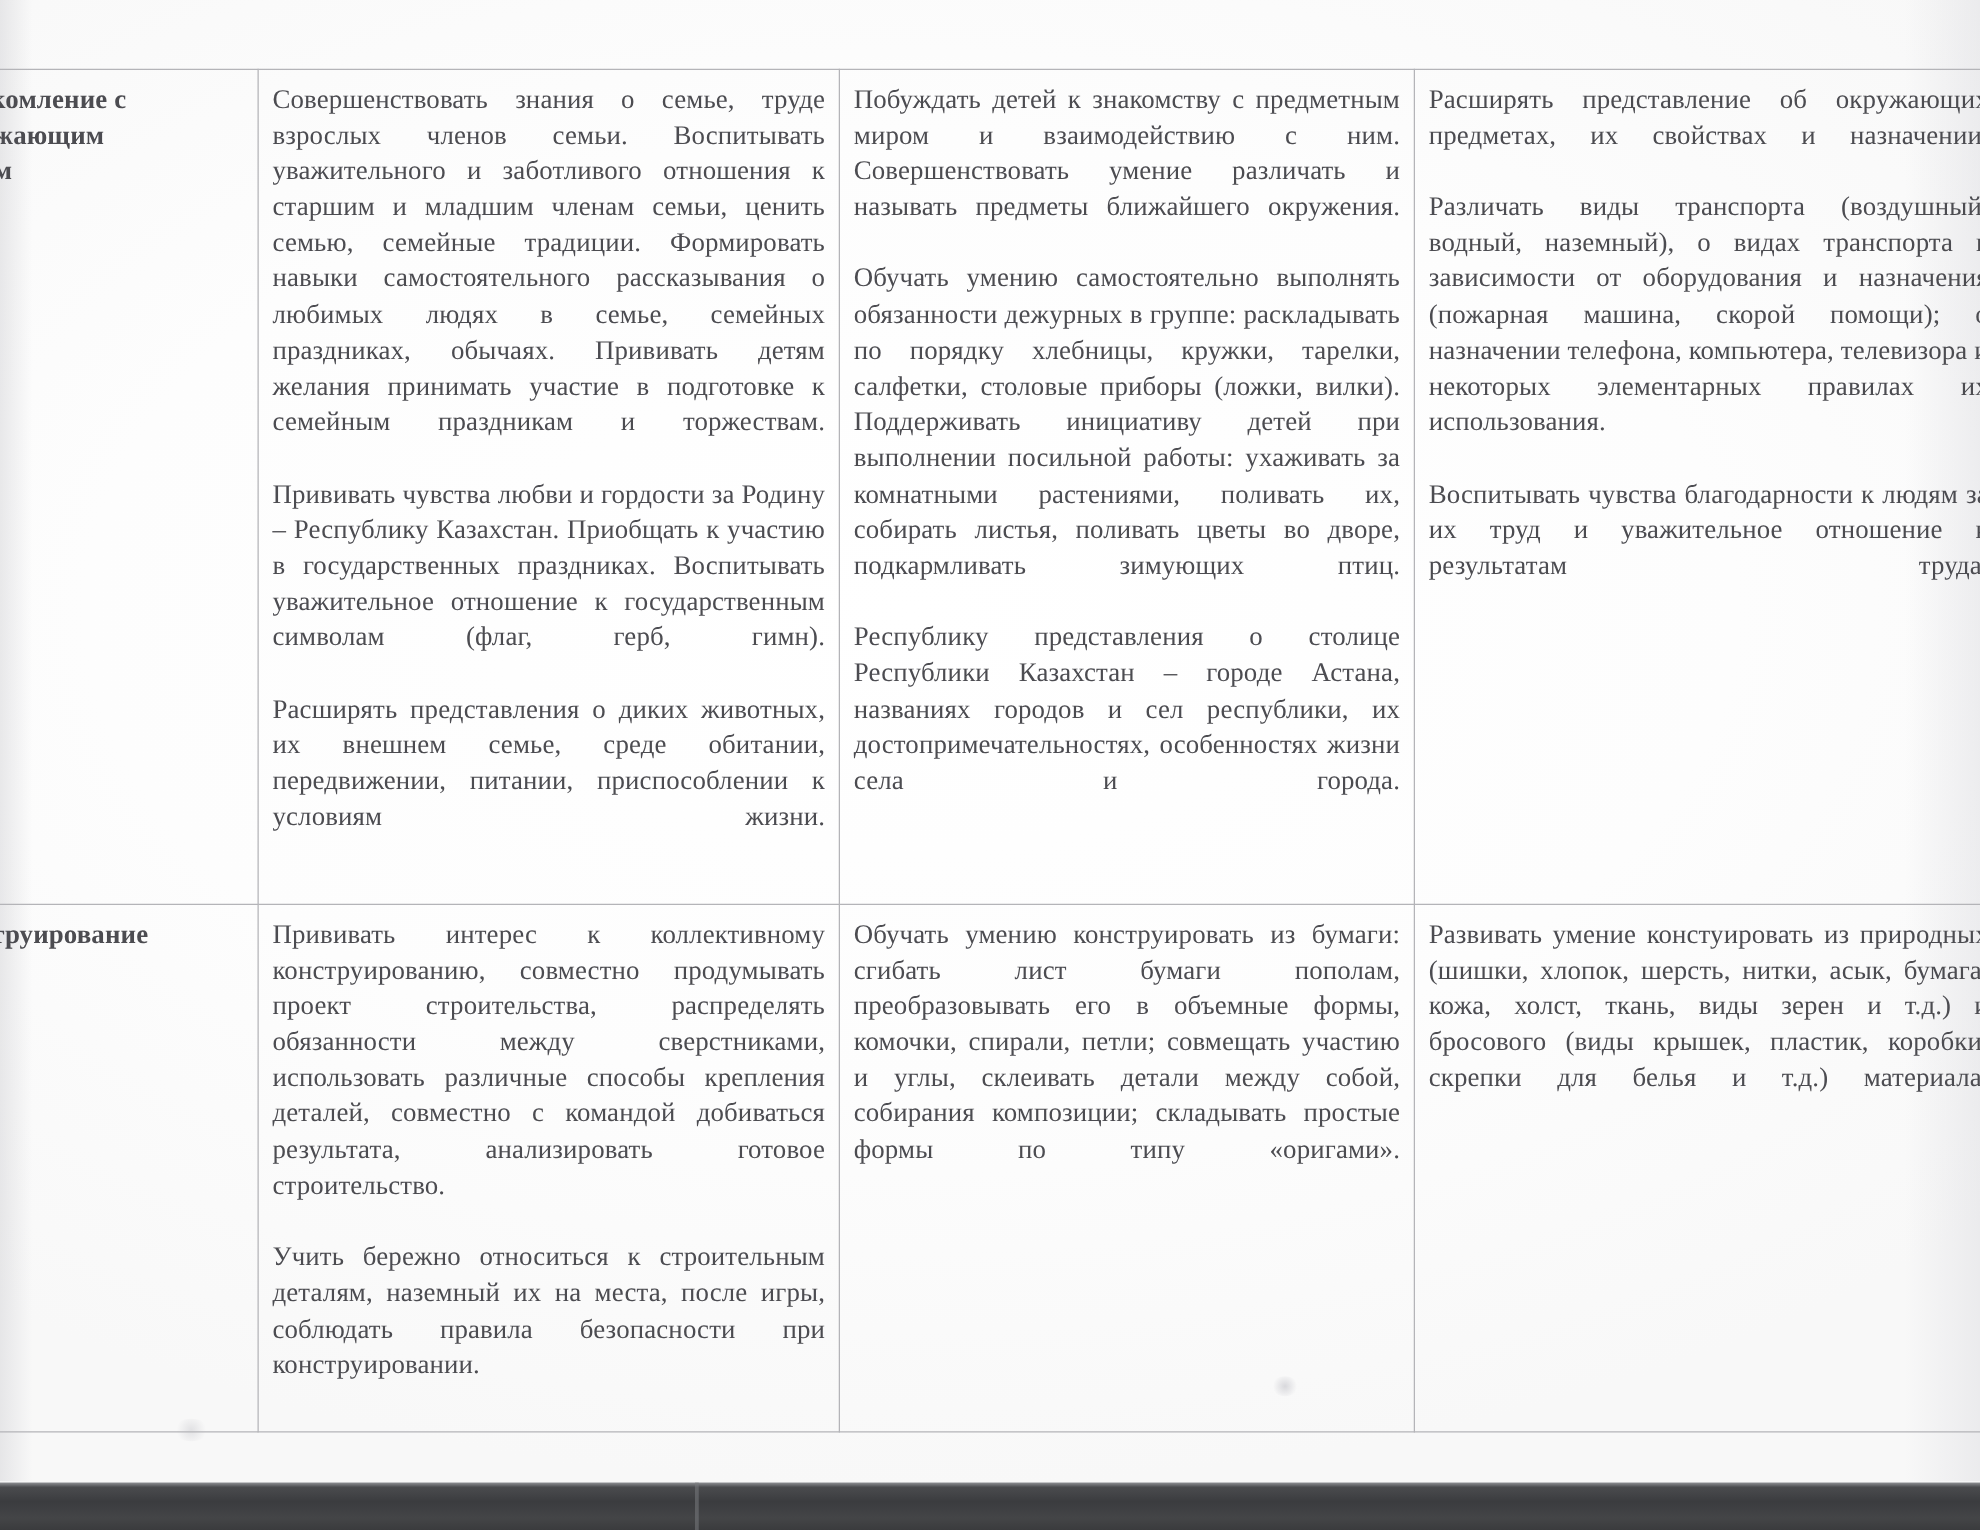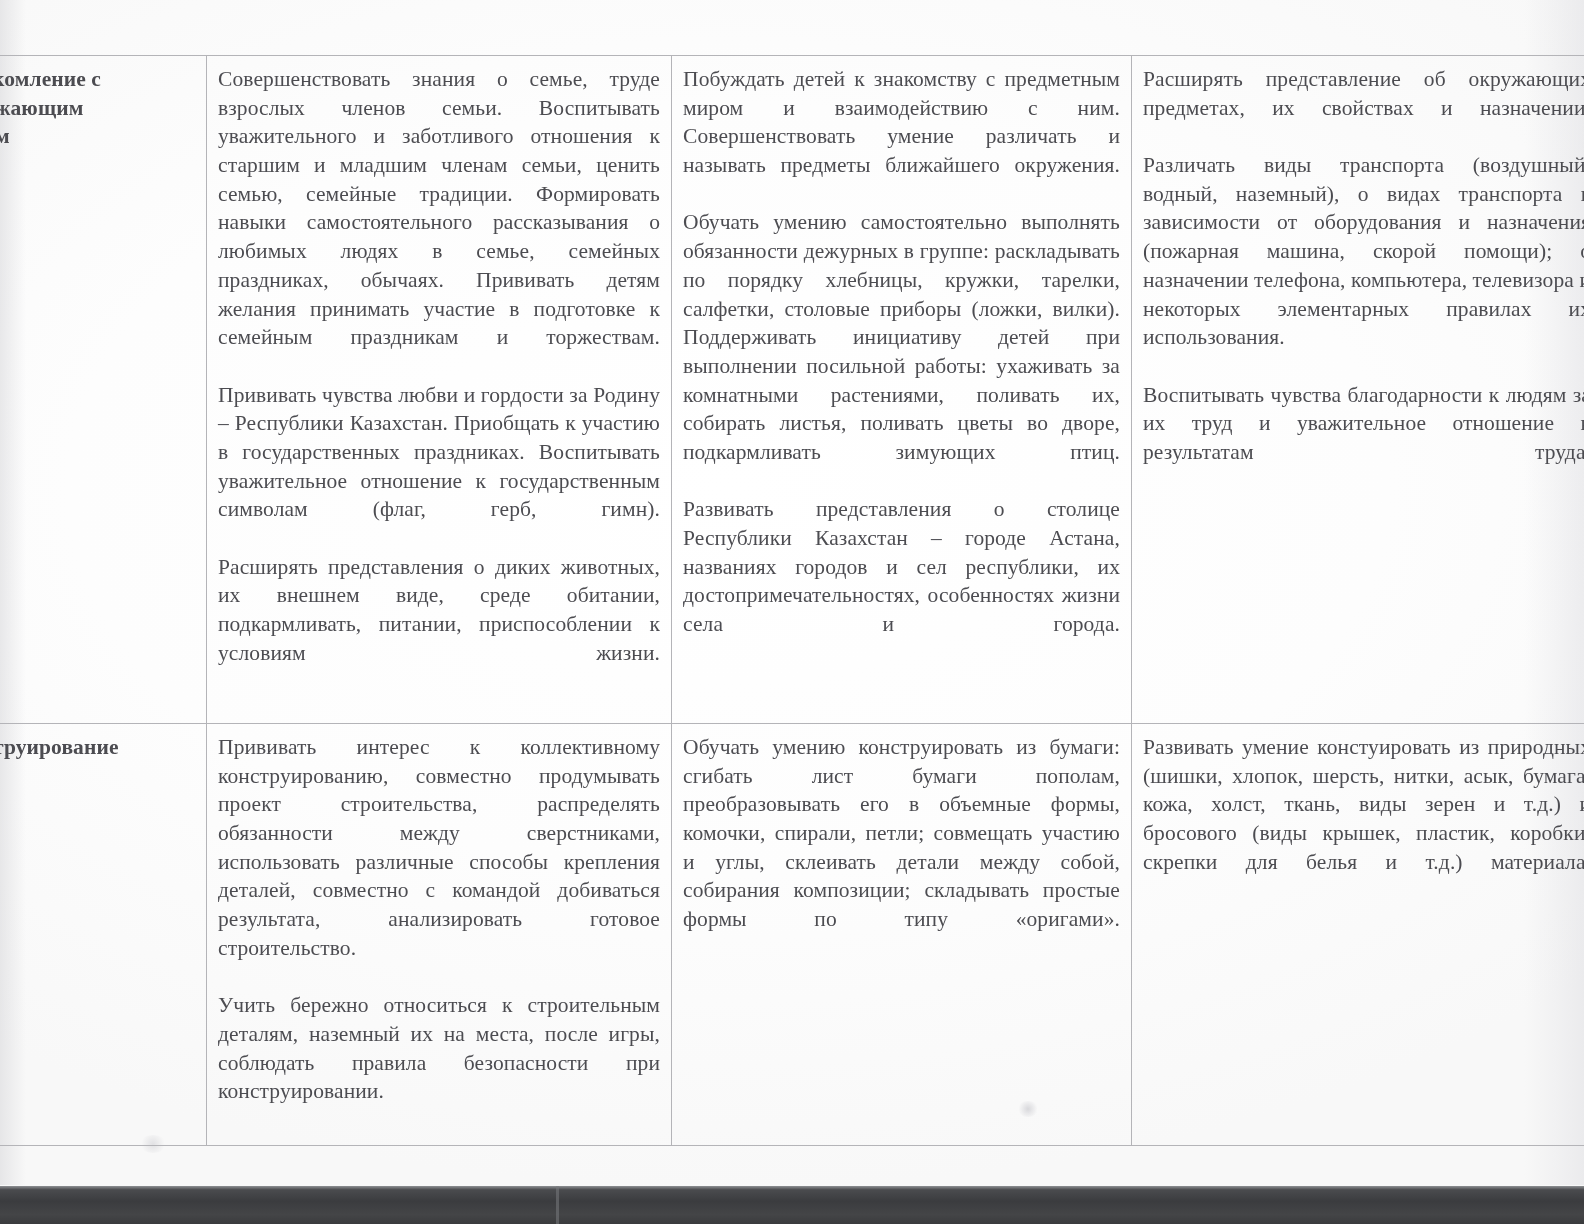--- a/index.html
+++ b/index.html
@@ -139,27 +139,27 @@
     <tbody>
 
       <tr id="row-environment">
         <td class="col-label">
           <span class="label-line">знакомление с</span>
           <span class="label-line">кружающим</span>
           <span class="label-line">иром</span>
         </td>
         <td class="col-a">
           <p class="cell-p">Совершенствовать знания о семье, труде взрослых членов семьи. Воспитывать уважительного и заботливого отношения к старшим и младшим членам семьи, ценить семью, семейные традиции. Формировать навыки самостоятельного рассказывания о любимых людях в семье, семейных праздниках, обычаях. Прививать детям желания принимать участие в подготовке  к семейным праздникам и торжествам.</p>
-          <p class="cell-p">Прививать чувства любви и гордости за Родину – Республики Казахстан. Приобщать к участию в государственных праздниках. Воспитывать уважительное отношение к государственным символам (флаг, герб, гимн).</p>
-          <p class="cell-p last">Расширять представления о диких животных, их внешнем виде, среде обитании, подкармливать, питании, приспособлении к условиям жизни.</p>
+          <p class="cell-p">Прививать чувства любви и гордости за Родину – Республику Казахстан. Приобщать к участию в государственных праздниках. Воспитывать уважительное отношение к государственным символам (флаг, герб, гимн).</p>
+          <p class="cell-p last">Расширять представления о диких животных, их внешнем семье, среде обитании, передвижении, питании, приспособлении к условиям жизни.</p>
         </td>
         <td class="col-b">
           <p class="cell-p">Побуждать детей к знакомству с предметным миром и взаимодействию с ним. Совершенствовать умение различать и называть предметы ближайшего окружения.</p>
           <p class="cell-p">Обучать умению самостоятельно выполнять обязанности дежурных в группе: раскладывать по порядку хлебницы, кружки, тарелки, салфетки, столовые приборы (ложки, вилки). Поддерживать инициативу детей при выполнении посильной работы: ухаживать за комнатными растениями, поливать их, собирать листья, поливать цветы во дворе, подкармливать зимующих птиц.</p>
-          <p class="cell-p last">Развивать представления о столице Республики Казахстан – городе Астана, названиях городов и сел республики, их достопримечательностях, особенностях жизни села и города.</p>
+          <p class="cell-p last">Республику представления о столице Республики Казахстан – городе Астана, названиях городов и сел республики, их достопримечательностях, особенностях жизни села и города.</p>
         </td>
         <td class="col-c">
           <p class="cell-p">Расширять представление об окружающих предметах, их свойствах и назначении.</p>
           <p class="cell-p">Различать виды транспорта (воздушный, водный, наземный), о видах транспорта в зависимости от оборудования и назначения (пожарная машина, скорой помощи); о назначении телефона, компьютера, телевизора и некоторых элементарных правилах их использования.</p>
           <p class="cell-p last">Воспитывать чувства благодарности к людям за их труд и уважительное отношение к результатам труда.</p>
         </td>
       </tr>
 
       <tr id="row-construction">
         <td class="col-label">

